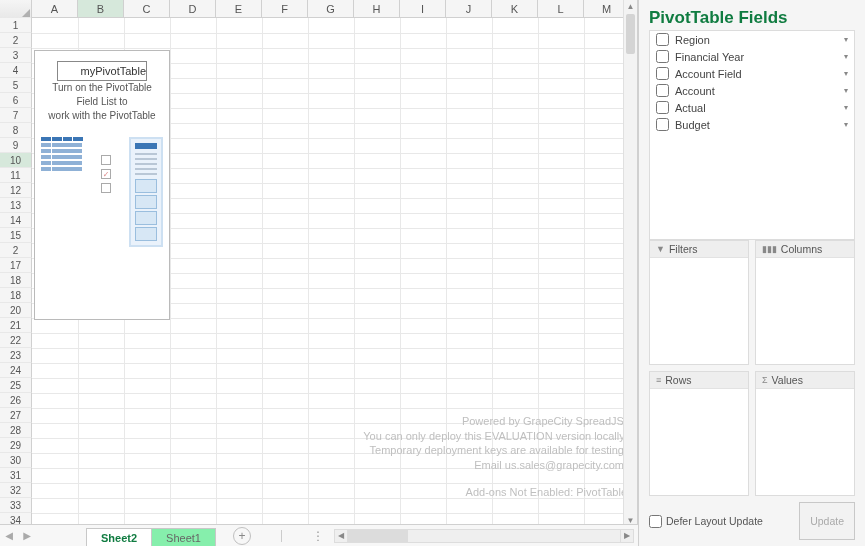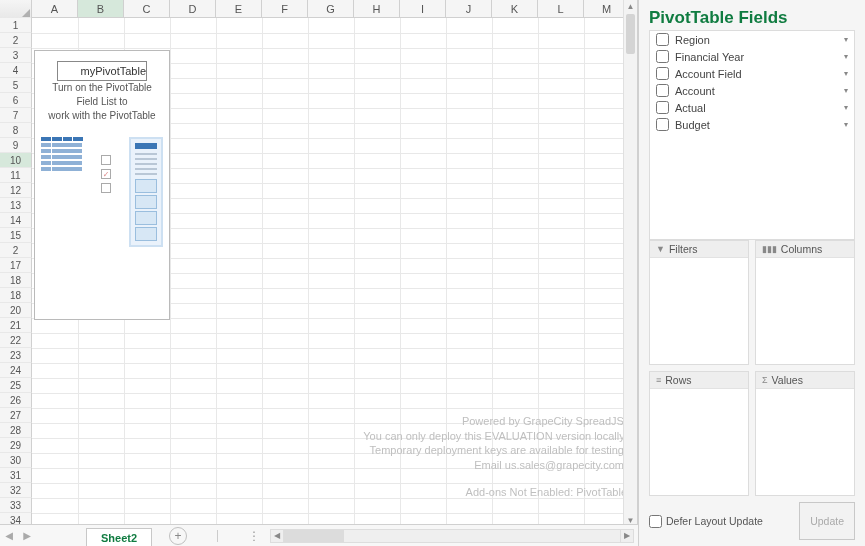--- a/index.html
+++ b/index.html
@@ -43,21 +43,21 @@
 .watermark { position:absolute; right:10px; bottom:28px; text-align:right; font-size:11px; line-height:1.35; color:#bfbfbf; }
 
 
 .vscroll { position:absolute; right:0; top:0; bottom:18px; width:14px; background:#f3f3f3; border-left:1px solid #e0e0e0; }
 .vscroll .up,.vscroll .dn{height:14px;text-align:center;font-size:8px;color:#888;line-height:14px;}
 .vscroll .thumb{position:absolute;left:2px;right:2px;top:14px;height:40px;background:#d4d4d4;border-radius:2px;}
 
 
 .tabbar { position:absolute; left:0; right:0; bottom:0; height:22px; background:#f7f7f7; border-top:1px solid #d0d0d0; display:flex; align-items:center; width:638px;}
 .tabbar .navbtn{width:18px;text-align:center;color:#aaa;font-size:10px;}
-.tabbar .tabs{display:flex;margin-left:50px;height:16px;align-items:center;flex-direction:column;}
+.tabbar .tabs{display:flex;margin-left:50px;height:16px;align-items:flex-start;}
 .tabbar .tab{padding:3px 14px;font-size:11px;border:1px solid #c8c8c8;border-bottom:none;background:#86efac;color:#666;margin-right:-1px;height:21px;}
 .tabbar .tab.active{color:#107c41;border-bottom:2px solid #107c41;font-weight:600;background:#fff;}
 .tabbar .addsheet{width:18px;height:18px;border:1px solid #c0c0c0;border-radius:50%;text-align:center;line-height:16px;color:#888;margin-left:18px;font-size:12px;}
 .tabbar .hsep{width:1px;height:12px;background:#ccc;margin:0 30px;}
 .tabbar .dots{color:#999;font-size:12px;margin-right:10px;}
 .tabbar .hscroll{flex:1;display:flex;align-items:center;gap:0;padding-right:4px;}
 .tabbar .hscroll .arr{width:14px;height:14px;text-align:center;font-size:8px;color:#888;background:#efefef;border:1px solid #ddd;line-height:12px;}
 .tabbar .hscroll .track{flex:1;height:14px;background:#efefef;border:1px solid #ddd;margin:0 -1px;position:relative;}
 .tabbar .hscroll .track .th{position:absolute;left:0;top:0;bottom:0;width:60px;background:#dcdcdc;}
 

